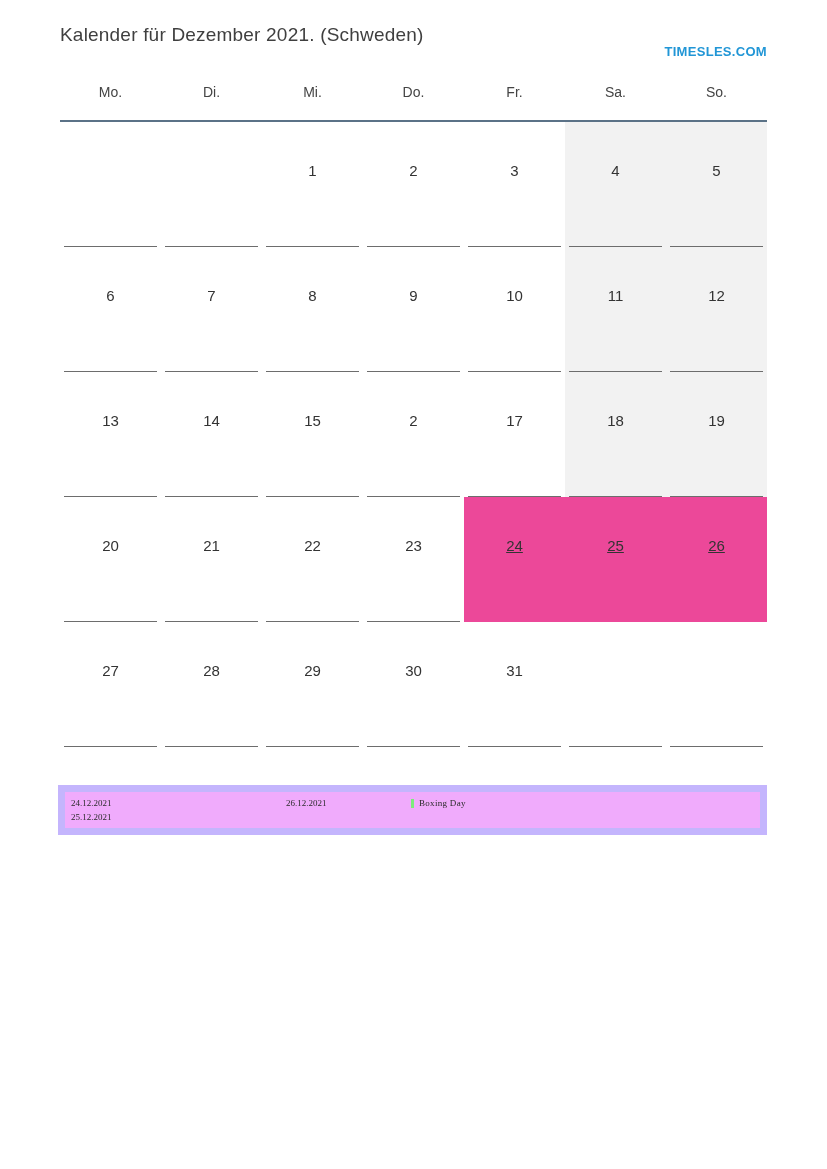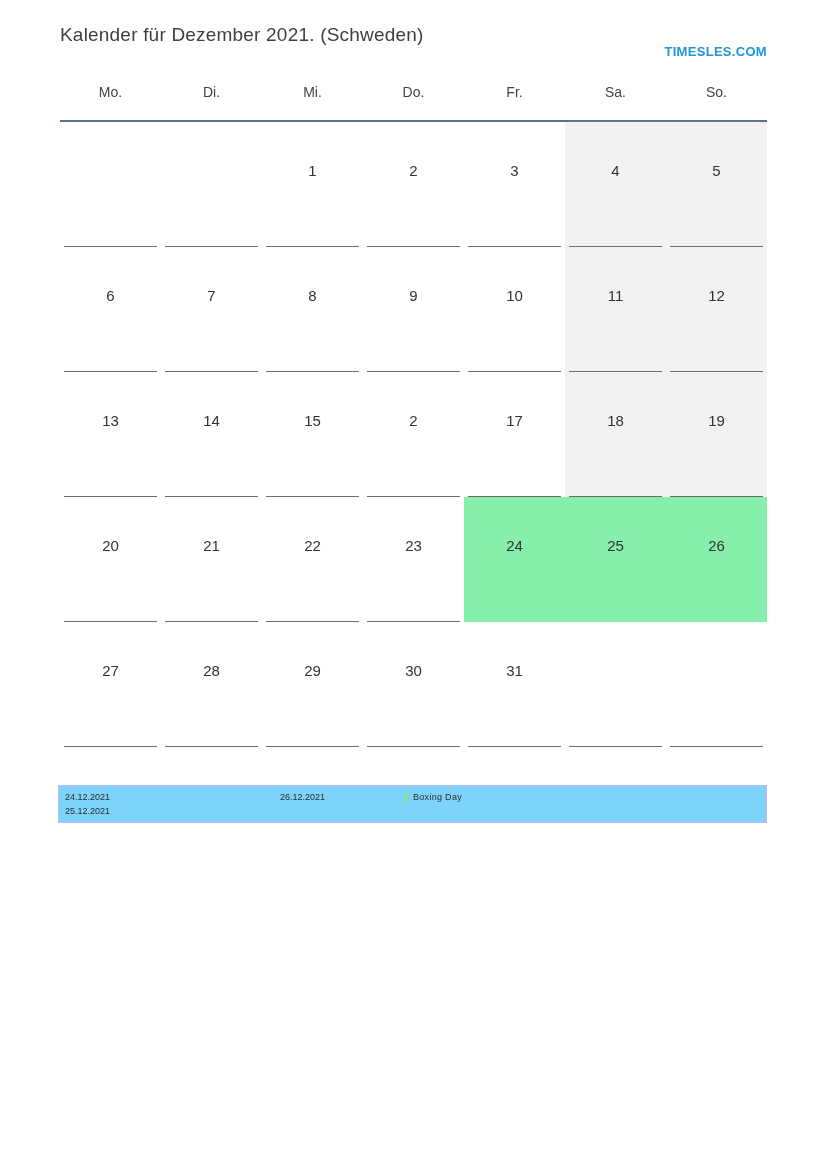--- a/index.html
+++ b/index.html
@@ -96,40 +96,42 @@
     position: absolute;
     left: 4px;
     right: 4px;
     bottom: 0;
     border-bottom: 1px solid #6d6d6d;
   }
   td.day.weekend {
     background: #f2f2f2;
   }
   td.day.holiday {
-    background: #86efac;
+    background: #ec4899;
+    text-decoration: underline;
   }
   td.day.holiday .rule,
   td.day.weekend.holiday .rule {
     border-bottom: none;
   }
   td.day.empty .rule {
     border-bottom: 1px solid #6d6d6d;
   }
 
   
   .legend {
     position: absolute;
     top: 785px;
     left: 58px;
     width: 709px;
-    border: 1px solid #c4b5fd;
+    border: 7px solid #c4b5fd;
     box-sizing: border-box;
     padding: 5px 6px 5px 6px;
-    background: #7dd3fc;
+    background: #f0abfc;
+    font-family: Liberation Serif, serif;
   }
   .legend-grid {
     display: flex;
     width: 100%;
   }
   .legend-col {
     display: flex;
     flex-direction: column;
     gap: 2px;
   }

